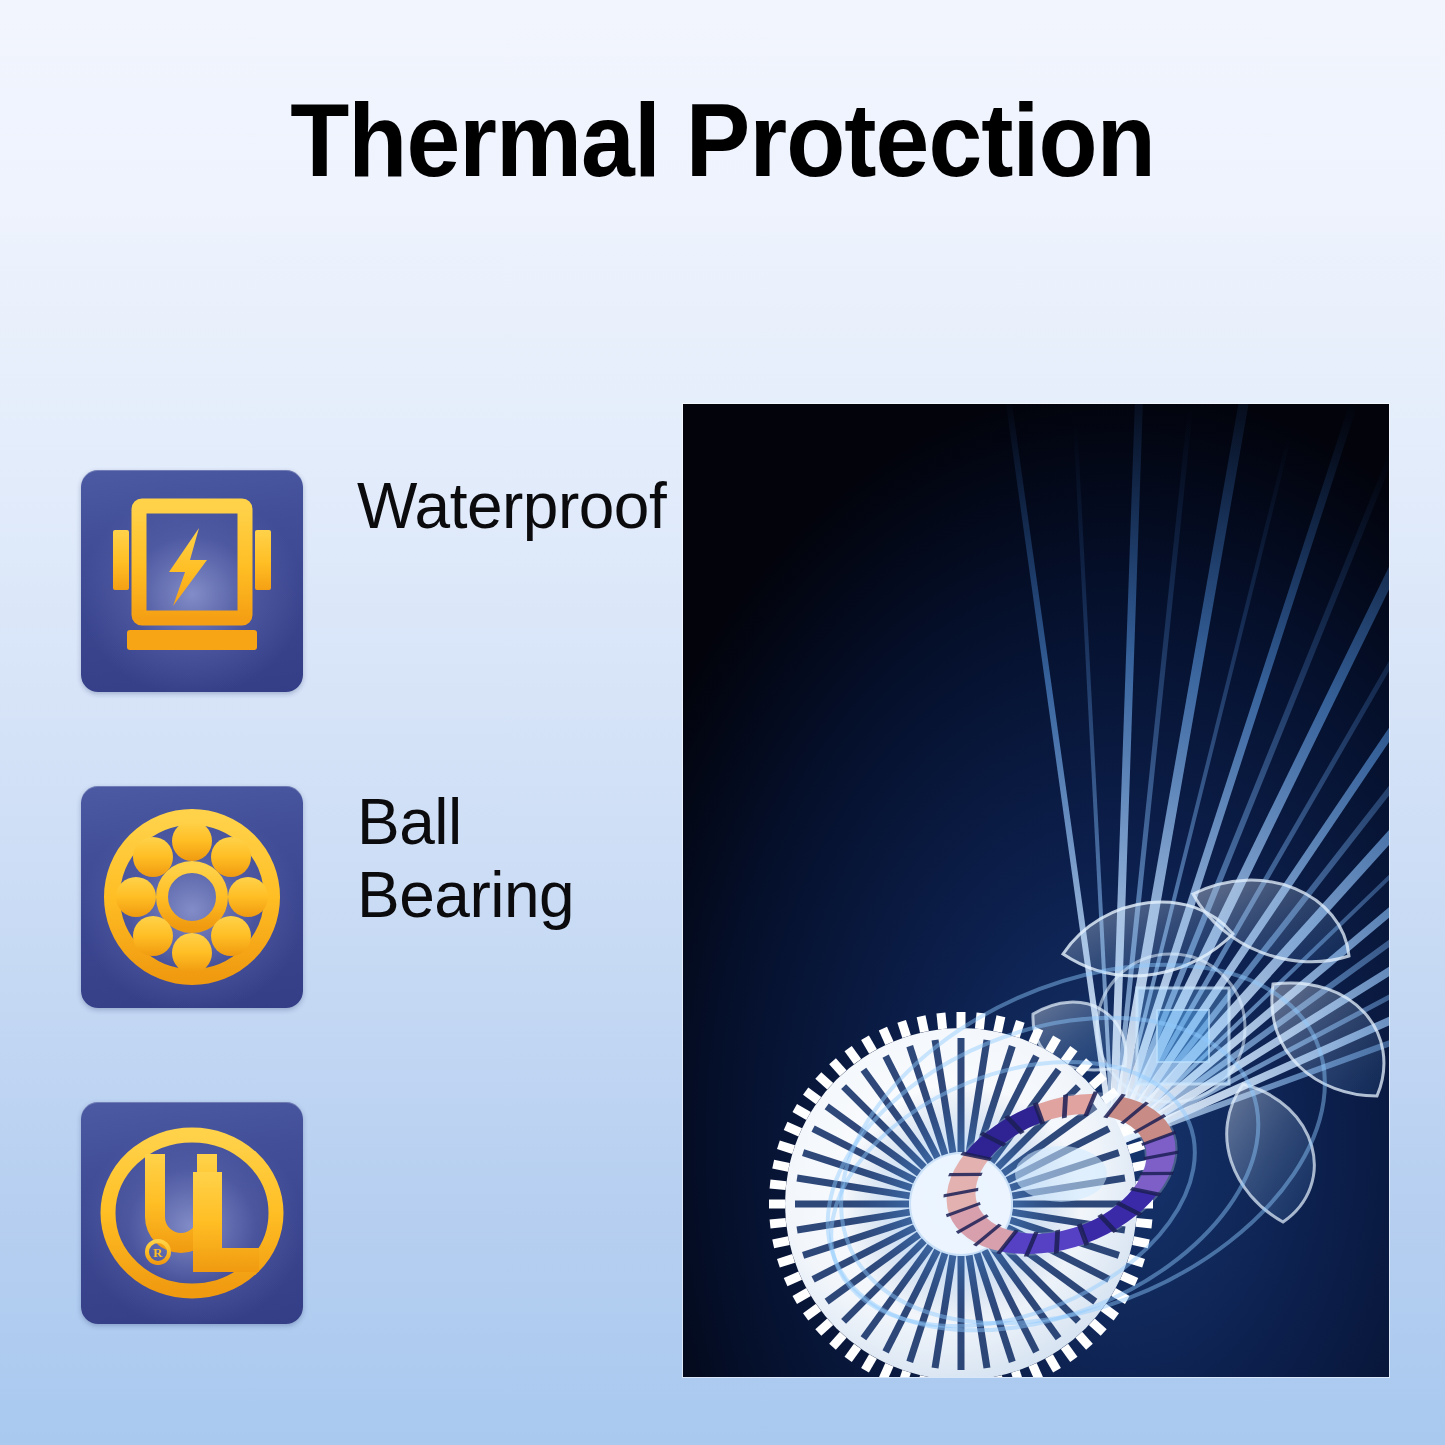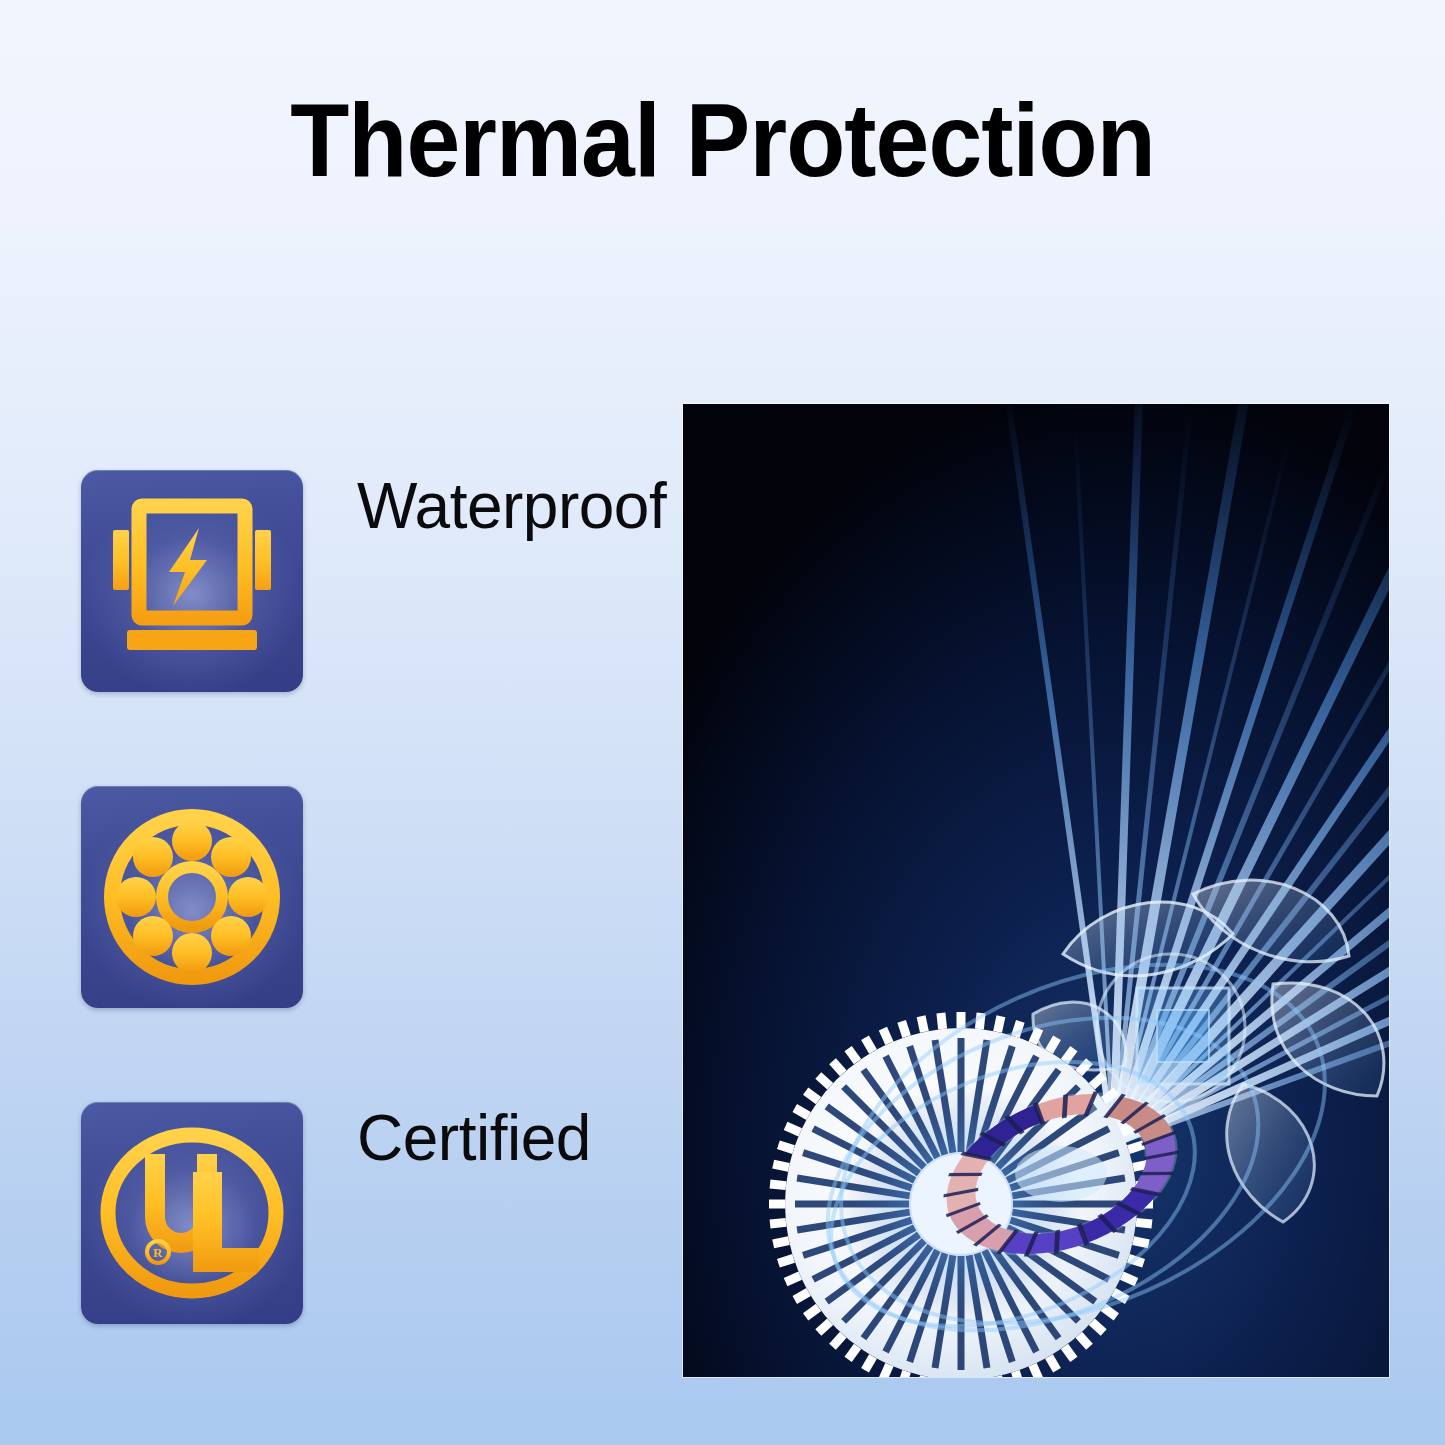--- a/index.html
+++ b/index.html
@@ -177,20 +177,24 @@
             <circle cx="150" cy="71" r="20"></circle>
             <circle cx="167" cy="111" r="20"></circle>
             <circle cx="150" cy="150" r="20"></circle>
             <circle cx="111" cy="167" r="20"></circle>
             <circle cx="72" cy="150" r="20"></circle>
             <circle cx="55" cy="111" r="20"></circle>
             <circle cx="72" cy="71" r="20"></circle>
           </g>
         </svg>
       </div>
+      <div class="feature-label">
+        <span class="l1">Ball</span>
+        <span class="l2">Bearing</span>
+      </div>
     </div>
 
     <div class="feature-row">
       <div class="tile">
         <svg viewBox="0 0 222 222">
           <defs>
             <linearGradient id="amb3" x1="0" y1="0" x2="0" y2="1">
               <stop offset="0" stop-color="#FFD24A"></stop>
               <stop offset="0.5" stop-color="#FFBE24"></stop>
               <stop offset="1" stop-color="#F09A10"></stop>
@@ -202,21 +206,20 @@
           <path d="M64 52 L64 115 A36 36 0 0 0 136 115 L136 52 L116 52 L116 115
                    A16 16 0 0 1 84 115 L84 52 Z" fill="url(#amb3)"></path>
 
           <path d="M112 70 L141 70 L141 146 L178 146 L178 170 L112 170 Z" fill="url(#amb3)"></path>
 
           <circle cx="77" cy="150" r="11" fill="none" stroke="url(#amb3)" stroke-width="4"></circle>
           <text x="77" y="155" font-family="Liberation Serif, serif" font-size="13" font-weight="700" fill="#FFBE24" text-anchor="middle">R</text>
         </svg>
       </div>
       <div class="feature-label">
-        <span class="l2">Certified</span>
       </div>
     </div>
 
   </div>
 
   <div class="photo">
     <svg viewBox="0 0 706 973" preserveAspectRatio="none">
       <defs>
 
         <radialGradient id="bg" cx="62%" cy="76%" r="78%">

